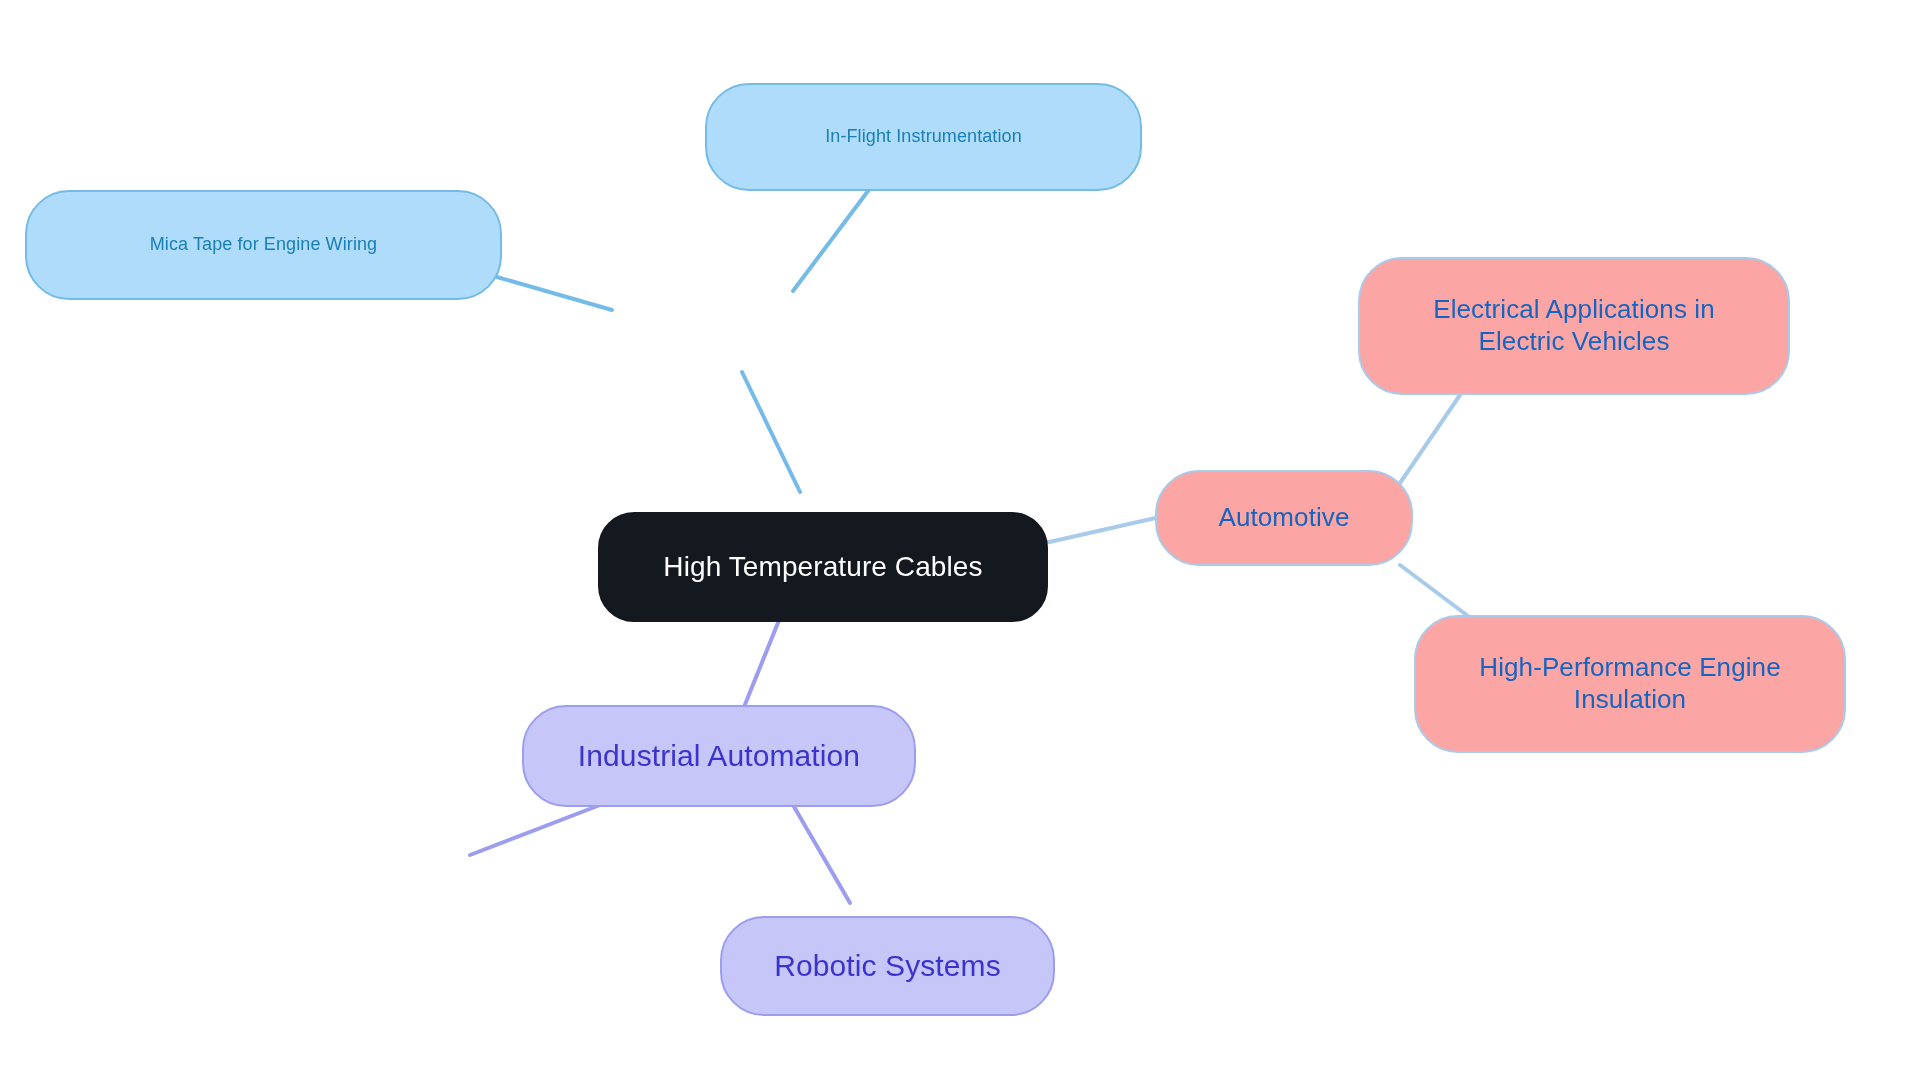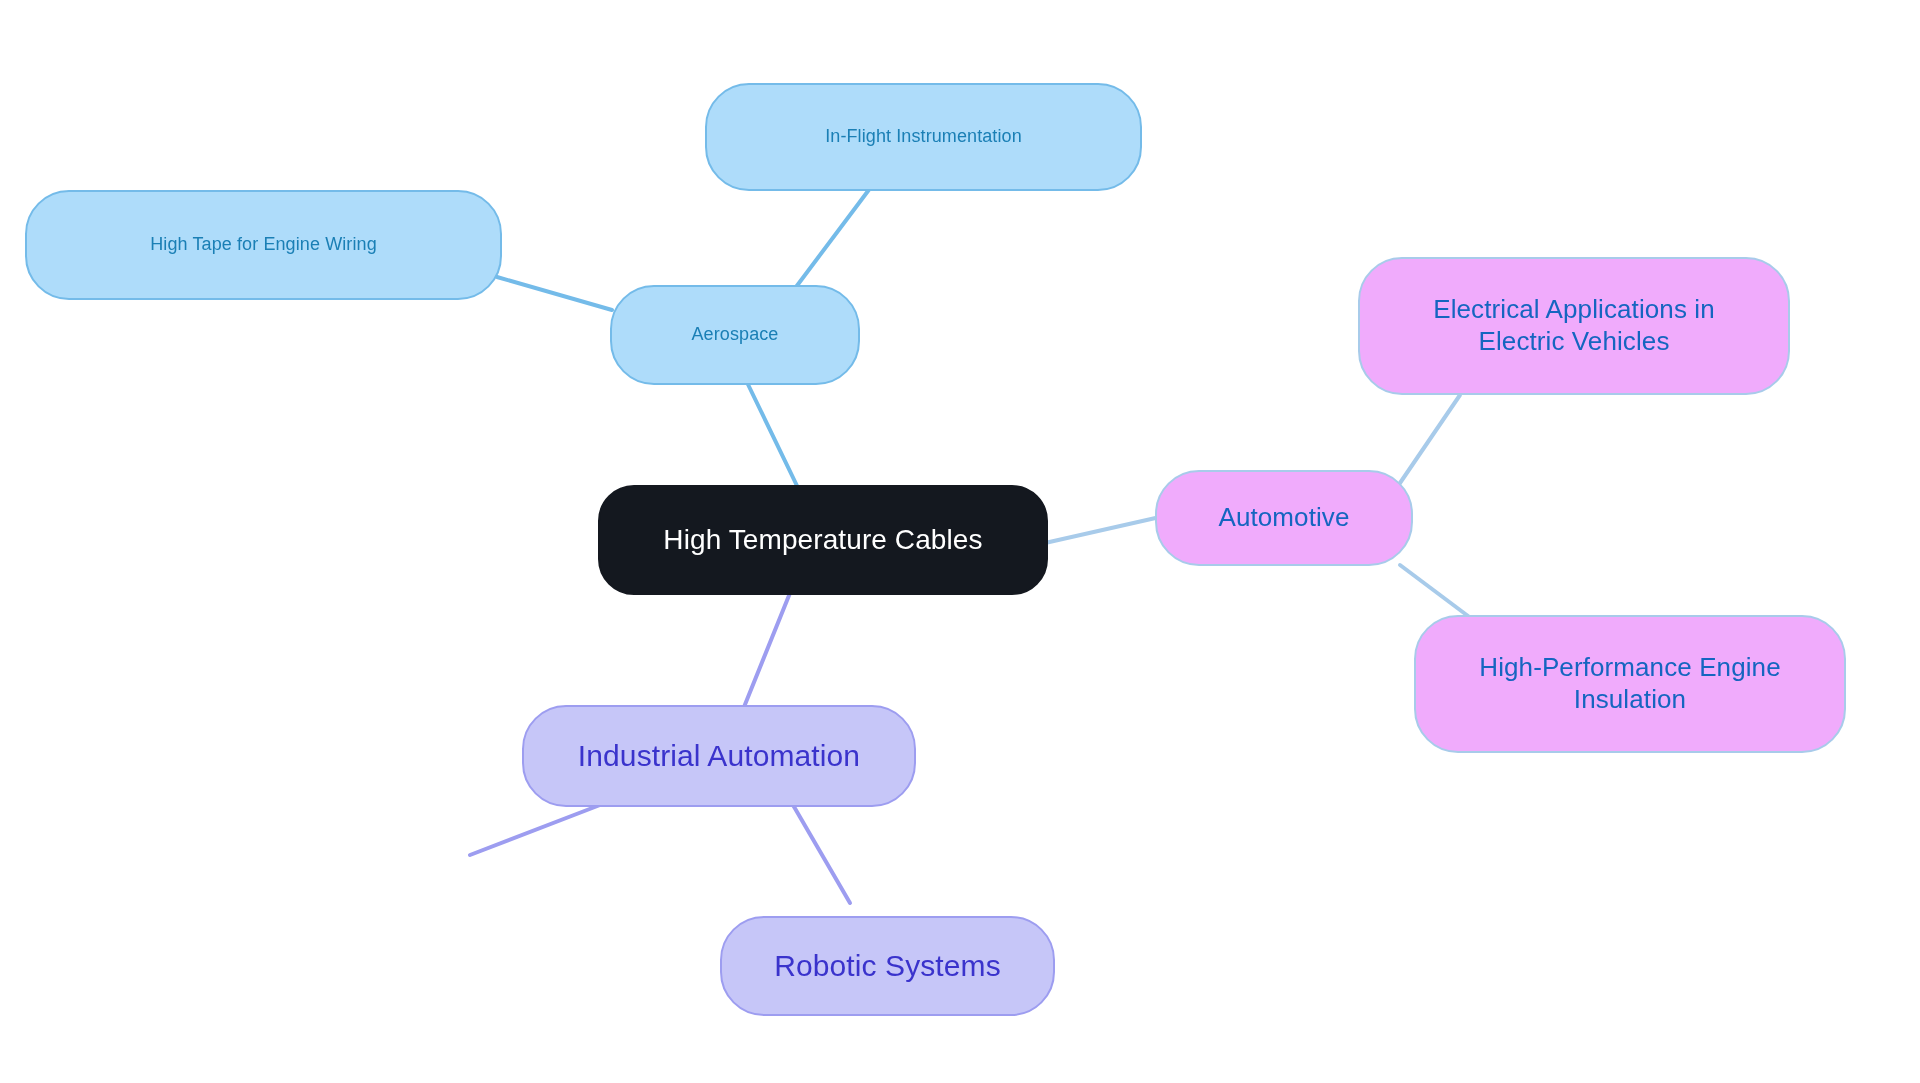--- a/index.html
+++ b/index.html
@@ -49,21 +49,21 @@
     font-size: 28px;
     border-radius: 36px;
   }
   .node-aero {
     background: #aedcfa;
     border-color: #74bbe9;
     color: #1a7fb5;
     font-size: 18px;
   }
   .node-auto {
-    background: #f0abfc;
+    background: #fca5a5;
     border-color: #a8cbea;
     color: #1565c0;
     font-size: 26px;
   }
   .node-ind {
     background: #c6c6f8;
     border-color: #9d9df0;
     color: #3a33cc;
     font-size: 30px;
   }
@@ -78,25 +78,24 @@
     <line x1="612" y1="310" x2="497" y2="277" stroke="#74bbe9" stroke-width="4" stroke-linecap="round"></line>
     <line x1="793" y1="291" x2="874" y2="183" stroke="#74bbe9" stroke-width="4" stroke-linecap="round"></line>
     <line x1="1045" y1="543" x2="1160" y2="517" stroke="#a8cbea" stroke-width="4" stroke-linecap="round"></line>
     <line x1="1400" y1="483" x2="1460" y2="395" stroke="#a8cbea" stroke-width="4" stroke-linecap="round"></line>
     <line x1="1400" y1="565" x2="1480" y2="625" stroke="#a8cbea" stroke-width="4" stroke-linecap="round"></line>
     <line x1="790" y1="593" x2="742" y2="712" stroke="#9d9df0" stroke-width="4" stroke-linecap="round"></line>
     <line x1="600" y1="805" x2="470" y2="855" stroke="#9d9df0" stroke-width="4" stroke-linecap="round"></line>
     <line x1="793" y1="805" x2="850" y2="903" stroke="#9d9df0" stroke-width="4" stroke-linecap="round"></line>
   </svg>
 
-  <div class="node node-root" style="left:598px; top:485px; width:450px; height:110px;">High Temperature Cables</div>
+  <div class="node node-root" style="left:598px; top:512px; width:450px; height:110px;">High Temperature Cables</div>
 
-  <div class="node node-aero" style="left:610px; top:285px; width:250px; height:100px;">Aerospace</div>
 
-  <div class="node node-aero" style="left:25px; top:190px; width:477px; height:110px;">High Tape for Engine Wiring</div>
+  <div class="node node-aero" style="left:25px; top:190px; width:477px; height:110px;">Mica Tape for Engine Wiring</div>
 
   <div class="node node-aero" style="left:705px; top:83px; width:437px; height:108px;">In-Flight Instrumentation</div>
 
   <div class="node node-auto" style="left:1155px; top:470px; width:258px; height:96px;">Automotive</div>
 
   <div class="node node-auto" style="left:1358px; top:257px; width:432px; height:138px;">Electrical Applications in
 Electric Vehicles</div>
 
   <div class="node node-auto" style="left:1414px; top:615px; width:432px; height:138px;">High-Performance Engine
 Insulation</div>

